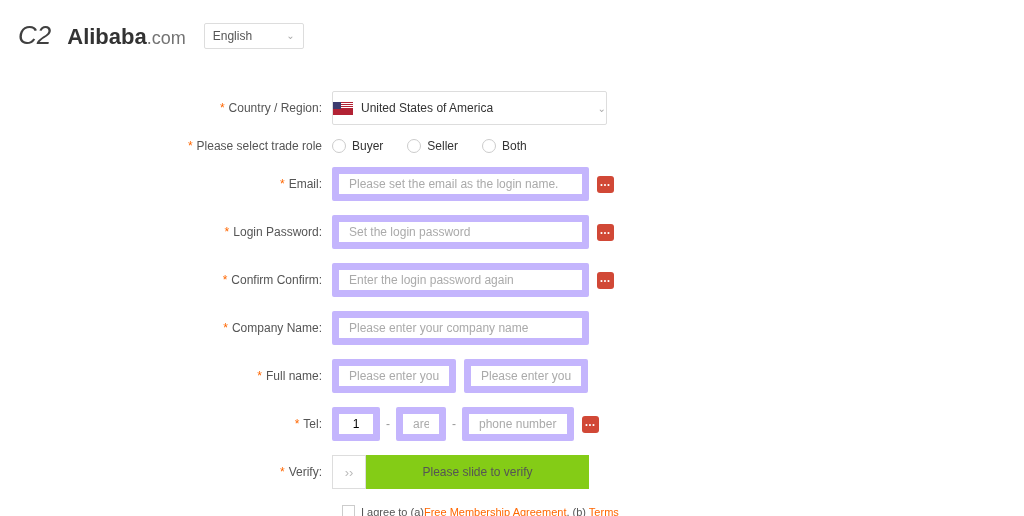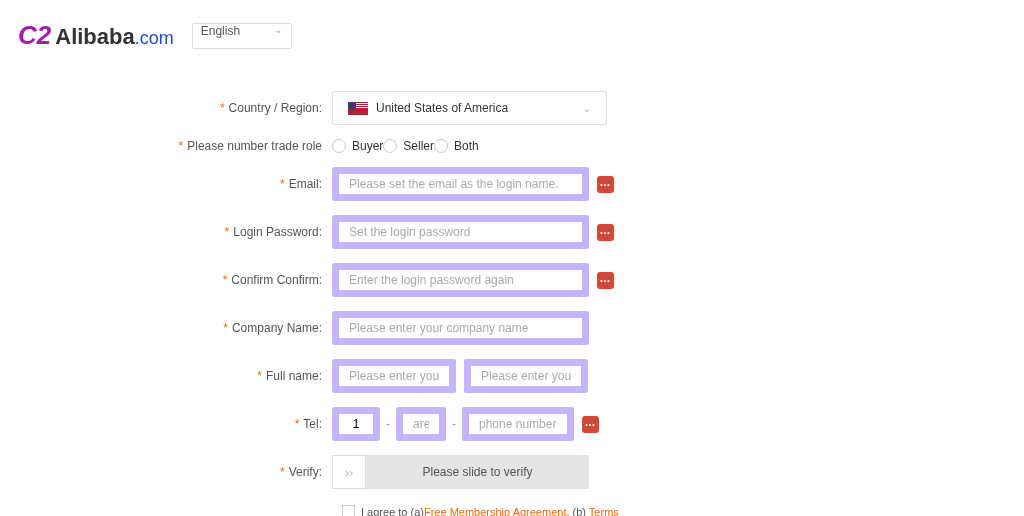--- a/index.html
+++ b/index.html
@@ -1,55 +1,55 @@
 <!DOCTYPE html>
 <html><head>
 <meta charset="utf-8">
 <style>
 * { box-sizing: border-box; margin: 0; padding: 0; }
 body { font-family: Arial, sans-serif; font-size: 12px; color: #333; background: #fff; }
 
 .header { display: flex; align-items: center; padding: 20px 0 0 18px; }
 .logo { display: flex; align-items: baseline; font-size: 22px; font-weight: bold; color: #333; }
-.logo-swirl { color: #a21caf; font-size: 26px; font-style: italic; margin-right: 4px; font-weight: bold; }
+.logo-swirl { color: #404040; font-size: 26px; font-style: italic; margin-right: 16px; font-weight: normal; }
 .logo-text { color: #333; }
-.logo-com { color: #1d4ed8; font-size: 18px; font-weight: normal; }
-.lang-select { margin-left: 18px; width: 100px; height: 26px; border: 1px solid #ddd; border-radius: 2px; padding: 0 8px; font-size: 12px; color: #555; display: flex; justify-content: space-between; cursor: pointer; }
+.logo-com { color: #737373; font-size: 18px; font-weight: normal; }
+.lang-select { margin-left: 18px; width: 100px; height: 26px; border: 1px solid #ddd; border-radius: 2px; padding: 0 8px; font-size: 12px; color: #555; display: flex; align-items: center; justify-content: space-between; cursor: pointer; }
 .chev { font-size: 10px; color: #aaa; }
 
 .form-wrap { width: 720px; margin: 40px auto 0; }
 .row { display: flex; align-items: center; margin-bottom: 14px; }
 .label { width: 180px; text-align: right; padding-right: 10px; font-size: 12px; color: #555; }
 .req { color: #f60; margin-right: 4px; }
 .field { display: flex; align-items: center; }
 
-.select-box { width: 275px; height: 34px; border: 1px solid #ddd; border-radius: 2px; display: flex; align-items: center; padding: 0 15px; justify-content: space-between; cursor: pointer; }
+.select-box { width: 275px; height: 34px; border: 1px solid #ddd; border-radius: 2px; display: flex; align-items: center; padding: 0 0; justify-content: space-between; cursor: pointer; }
 .flag { width: 20px; height: 13px; background: linear-gradient(to bottom, #b22234 7.7%, #fff 7.7%, #fff 15.4%, #b22234 15.4%, #b22234 23%, #fff 23%, #fff 30.7%, #b22234 30.7%, #b22234 38.4%, #fff 38.4%, #fff 46.1%, #b22234 46.1%); position: relative; margin-right: 8px; }
 .flag::before { content: ''; position: absolute; top: 0; left: 0; width: 8px; height: 7px; background: #3c3b6e; }
 .sel-val { flex: 1; font-size: 12px; color: #333; }
 
-.radio-group { display: flex; }
+.radio-group { display: flex; gap: 24px; }
 .radio-opt { display: flex; align-items: center; gap: 6px; cursor: pointer; }
 .radio-circle { width: 14px; height: 14px; border: 1px solid #ccc; border-radius: 50%; }
 
 .input { width: 257px; height: 34px; border: 7px solid #c4b5fd; border-radius: 2px; padding: 0 10px; font-size: 12px; }
 .input::placeholder { color: #aaa; }
 .red-icon { width: 17px; height: 17px; background: #d14836; border-radius: 3px; margin-left: 8px; display: flex; align-items: center; justify-content: center; color: #fff; font-size: 7px; letter-spacing: 1px; }
 
 .name-row .input { width: 124px; }
 .name-row .input:first-of-type { margin-right: 8px; }
 
 .tel-row .country-code { width: 48px; text-align: center; }
 .tel-row .area { width: 50px; }
 .tel-row .phone { width: 112px; }
 .dash { margin: 0 6px; color: #999; }
 
 .verify-box { width: 257px; height: 34px; display: flex; align-items: center; }
 .slider-handle { width: 34px; height: 34px; border: 1px solid #ddd; display: flex; align-items: center; justify-content: center; color: #bbb; font-size: 13px; background: #fff; cursor: grab; }
-.slider-track { flex: 1; height: 34px; background: #e5e5e5; display: flex; align-items: center; justify-content: center; color: #555; font-size: 12px; }
+.slider-track { flex: 1; height: 34px; background: #84cc16; display: flex; align-items: center; justify-content: center; color: #555; font-size: 12px; }
 
 .agree-row { margin-left: 190px; margin-top: 15px; width: 280px; font-size: 11px; color: #555; line-height: 1.5; display: flex; align-items: flex-start; }
 .checkbox { width: 13px; height: 13px; border: 1px solid #ccc; margin-right: 6px; flex-shrink: 0; margin-top: 1px; cursor: pointer; }
 .agree-text { flex: 1; }
 .link { color: #f60; text-decoration: none; cursor: pointer; }
 </style>
 </head>
 <body>
 
 <div class="header">
@@ -71,21 +71,21 @@
     <div class="field">
       <div class="select-box">
         <span class="flag"></span>
         <span class="sel-val">United States of America</span>
         <span class="chev">⌄</span>
       </div>
     </div>
   </div>
 
   <div class="row">
-    <div class="label"><span class="req">*</span><span>Please number trade role</span></div>
+    <div class="label"><span class="req">*</span><span>Please select trade role</span></div>
     <div class="field radio-group">
       <div class="radio-opt">
           <span class="radio-circle"></span>
           <span>Buyer</span>
         </div>
       <div class="radio-opt">
           <span class="radio-circle"></span>
           <span>Seller</span>
         </div>
       <div class="radio-opt">

